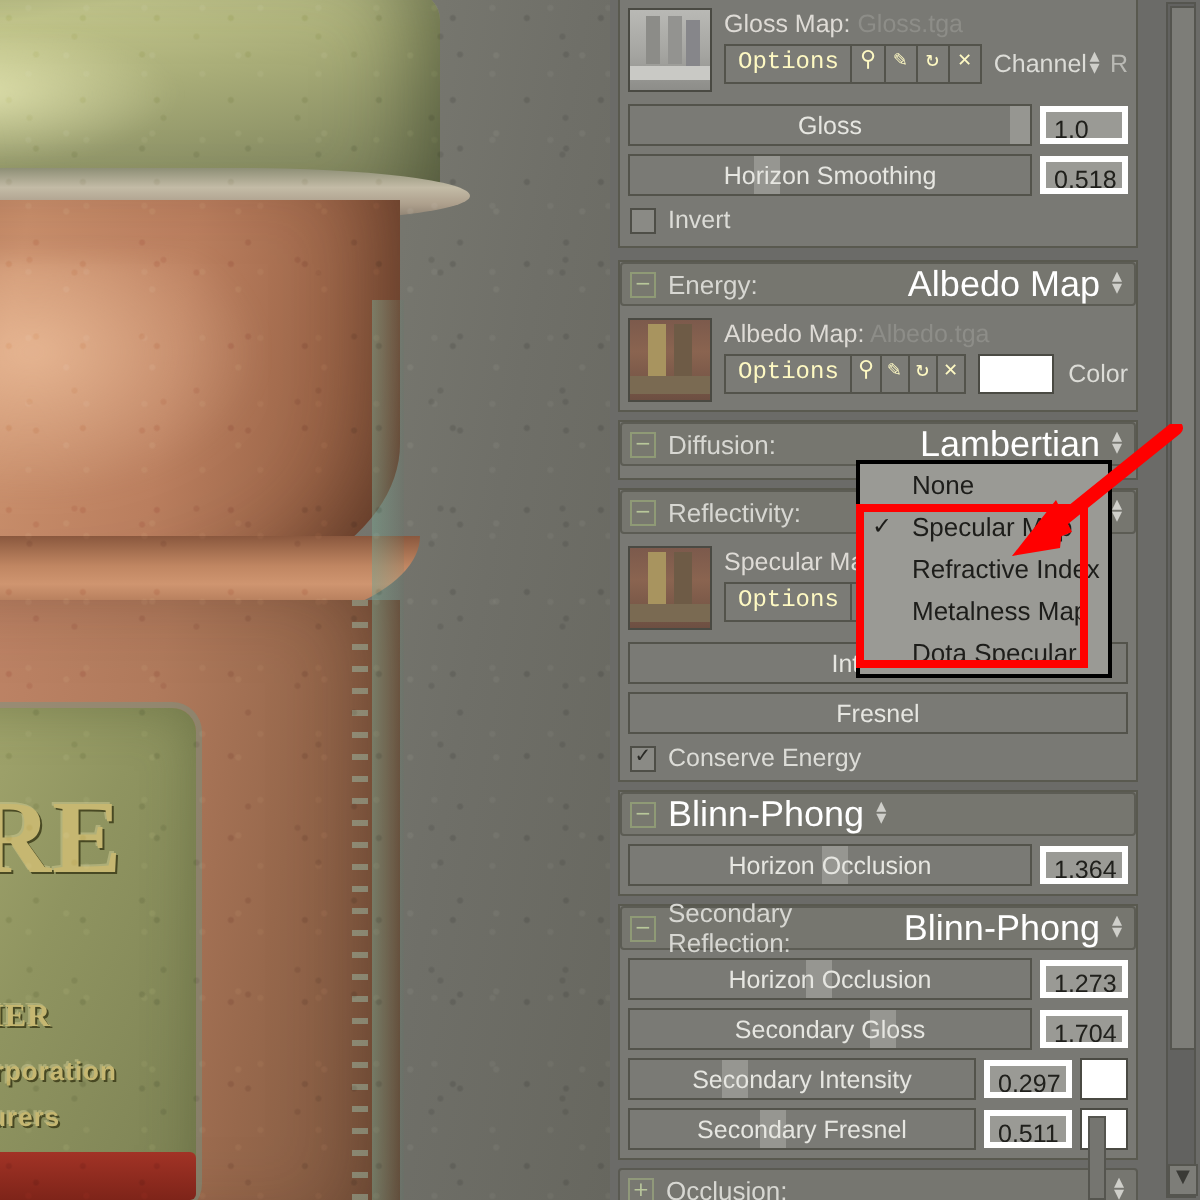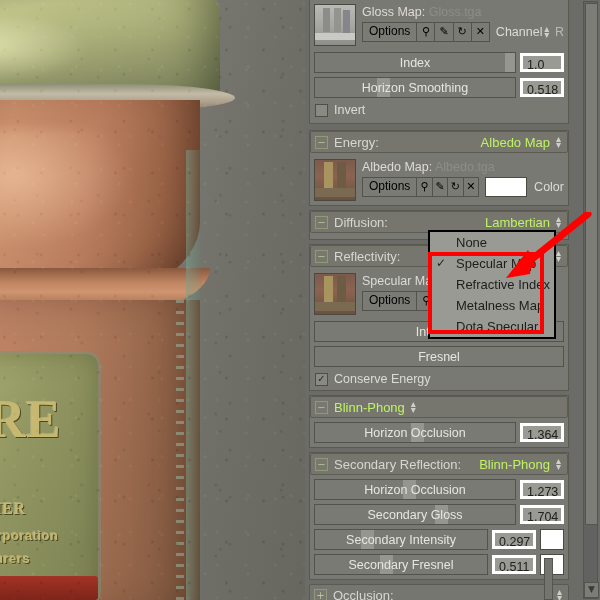--- a/index.html
+++ b/index.html
@@ -87,21 +87,21 @@
 
   .grp{background:#797974;border:1px solid #59594f;margin:0 4px 4px 4px;}
 
   
   .hdr{display:flex;align-items:center;height:20px;background:#76766f;
      border:1px solid #5c5c54;border-radius:2px;margin:0 0 2px 0;padding:0 4px;}
   .hdr .exp{width:11px;height:11px;border:1px solid #8f9a76;background:#78786f;
      display:flex;align-items:center;justify-content:center;
      color:#b8c79a;font-size:10px;line-height:9px;margin-right:6px;font-family:"DejaVu Sans",sans-serif;}
   .hdr .ttl{flex:1;color:#d7d7d2;font-size:13px;}
-  .hdr .val{color:#bef264;font-size:13px;margin-right:4px;}
+  .hdr .val{color:#ffffff;font-size:18px;margin-right:4px;}
   .spin{display:inline-block;width:9px;color:#cfcfca;font-size:10px;line-height:10px;text-align:center;}
   .spin:before{content:"\25B4";display:block;margin-bottom:-4px;}
   .spin:after{content:"\25BE";display:block;}
 
   
   .maprow{display:flex;padding:4px;gap:6px;align-items:flex-start;}
   .thumb{width:40px;height:40px;border:1px solid #4a4a43;flex:none;}
   .thumb.gloss{background:
      linear-gradient(180deg,#b9b9b5 0%,#a5a5a1 55%,#8d8d89 100%);
      position:relative;overflow:hidden;}
@@ -112,22 +112,22 @@
   .thumb.albedo{background:
      linear-gradient(180deg,#7c5a4c 0%,#8a6450 40%,#6d4f42 100%);position:relative;overflow:hidden;}
   .thumb.albedo:before{content:"";position:absolute;left:9px;top:2px;width:9px;height:30px;
      background:#a8945f;box-shadow:13px 0 0 #6e5b46;}
   .thumb.albedo:after{content:"";position:absolute;left:0;bottom:3px;width:100%;height:9px;
      background:#7a6a52;}
   .mapright{flex:1;min-width:0;}
   .maptitle{font-size:12.5px;color:#dedbd6;white-space:nowrap;margin:1px 0 3px 0;}
   .maptitle .fn{color:#8d8d88;}
   .btnrow{display:flex;align-items:center;gap:0;}
-  .btn{background:#7b7b76;border:1px solid #53534b;color:#000000;font-size:12px;
-     height:18px;line-height:16px;padding:0 6px;margin-right:-1px;}
+  .btn{background:#7b7b76;border:1px solid #53534b;color:#fef9c3;font-size:12px;
+     height:18px;line-height:16px;padding:0 6px;margin-right:-1px;font-family:Liberation Mono, monospace;}
   .btn.sq{width:18px;padding:0;text-align:center;font-size:11px;}
   .lbl{color:#dcdcd7;font-size:12.5px;margin-left:7px;white-space:nowrap;}
   .swatch{width:50px;height:18px;background:#fff;border:1px solid #4a4a43;margin-left:7px;}
 
   
   .srow{display:flex;align-items:center;gap:4px;padding:2px 4px;}
   .slider{position:relative;flex:1;height:19px;background:#7a7a75;border:1px solid #53534b;
      display:flex;align-items:center;justify-content:center;overflow:hidden;}
   .slider .knob{position:absolute;top:0;bottom:0;width:13px;background:#969691;}
   .slider .sl-lbl{position:relative;color:#e6e6e1;font-size:12.5px;z-index:2;}
@@ -221,21 +221,21 @@
             <div class="btn sq">✕</div>
             <span class="lbl">Channel</span>
             <span class="spin"></span>
             <span class="lbl" style="margin-left:4px;color:#b9b9b4">R</span>
           </div>
         </div>
       </div>
       <div class="srow">
         <div class="slider">
           <div class="knob" style="left:95%"></div>
-          <span class="sl-lbl">Index</span>
+          <span class="sl-lbl">Gloss</span>
         </div>
         <div class="numbox">1.0</div>
       </div>
       <div class="srow">
         <div class="slider">
           <div class="knob" style="left:31%"></div>
           <span class="sl-lbl">Horizon Smoothing</span>
         </div>
         <div class="numbox">0.518</div>
       </div>

